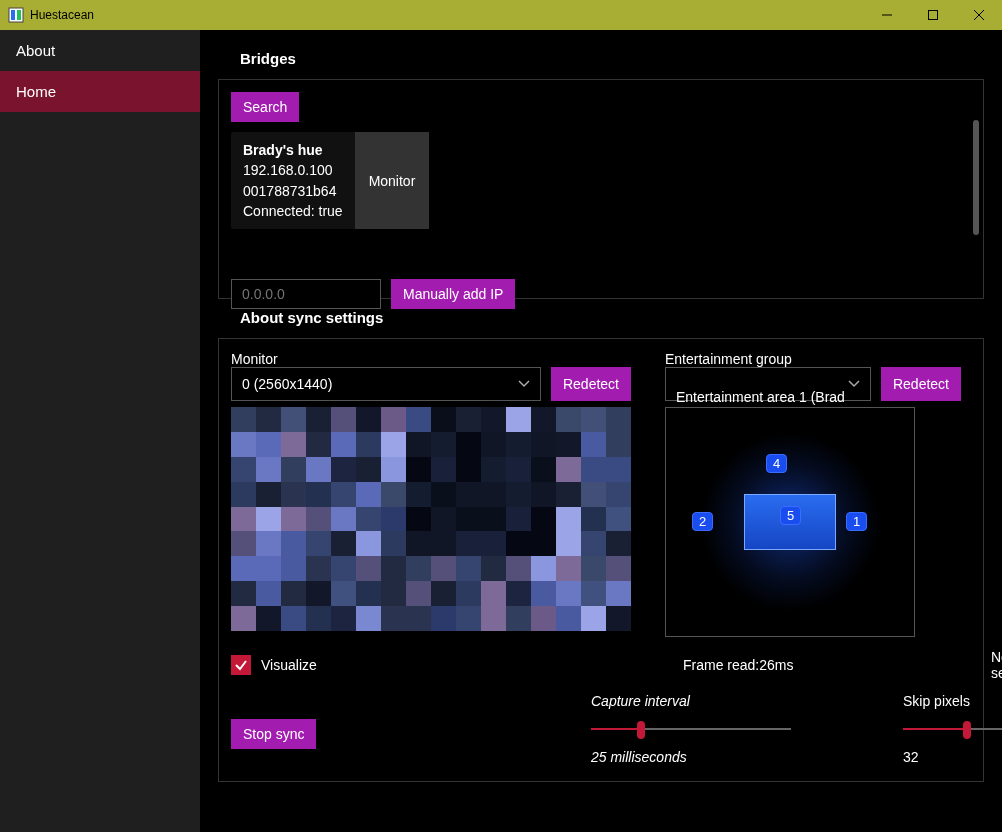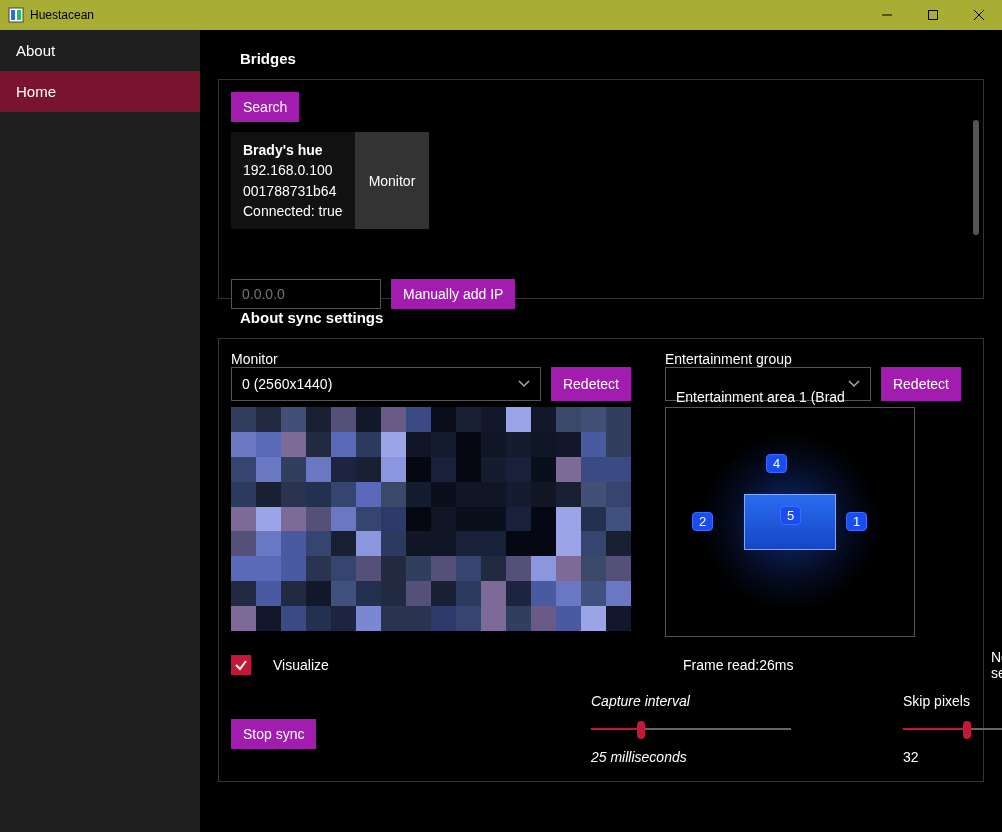--- a/index.html
+++ b/index.html
@@ -191,21 +191,21 @@
   }
   .checkbox {
     width: 20px; height: 20px;
     background: #c41838;
     display: flex;
     align-items: center;
     justify-content: center;
     flex: none;
   }
   .checkbox svg { display: block; }
-  .stats-row .vis-label { margin-right: auto; margin-left: 12px; }
+  .stats-row .vis-label { margin-right: auto; margin-left: 0; }
   .stat-frame { position: absolute; left: 452px; }
   .stat-net { position: absolute; left: 760px; }
   .controls-row {
     display: flex;
     margin-top: 24px;
     align-items: flex-start;
     position: relative;
     height: 70px;
   }
   .slider-group {

